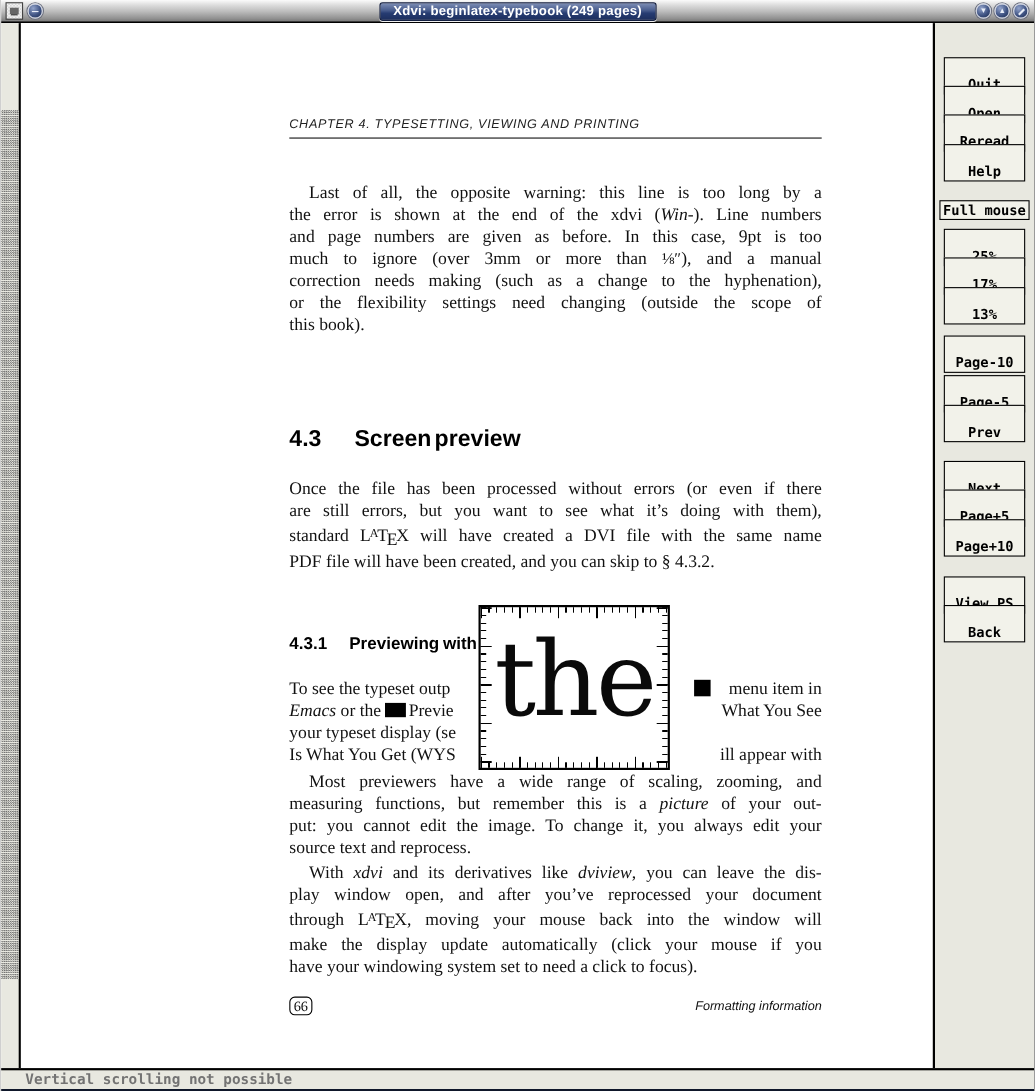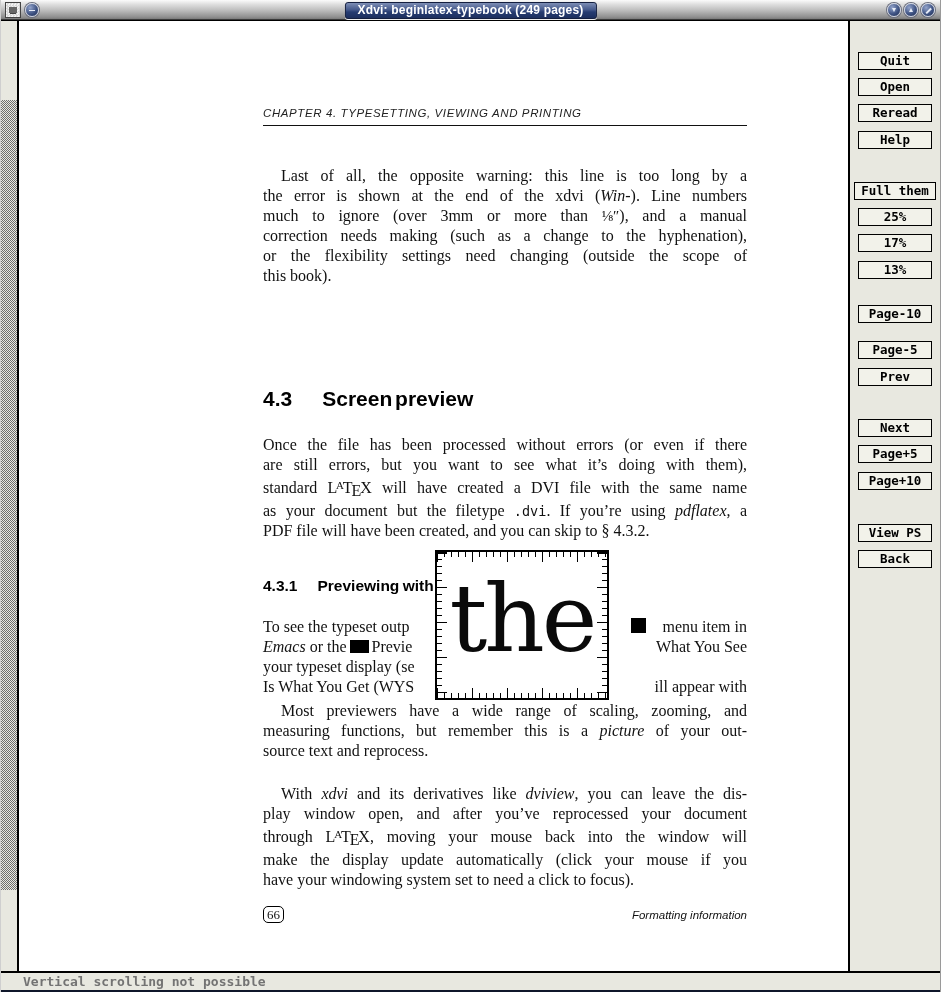--- a/index.html
+++ b/index.html
@@ -91,21 +91,21 @@
   .tick-right { top:0; bottom:0; right:0; width:10px; background:
     repeating-linear-gradient(180deg,#000 0 1px,transparent 1px 7px) top right/5px 100% no-repeat,
     repeating-linear-gradient(180deg,#000 0 1.5px,transparent 1.5px 35px) top right/10px 100% no-repeat; }
   .mag-cursor { position:absolute; left:612px; top:597px; width:15px; height:15px; background:#000; z-index:6; }
 
   
   .panel { width:92px; border-left:2px solid #000; background:#e8e8e0; position:relative; }
   .panel .btn { position:absolute; left:50%; transform:translateX(-50%); min-width:74px; height:18px;
     background:#f2f2ea; border:1.5px solid #000; color:#000;
     font-family:"DejaVu Sans Mono", monospace; font-weight:bold; font-size:12.5px;
-    line-height:15px; text-align:center; padding:0 5px; white-space:nowrap; cursor:pointer; }
+    line-height:15px; text-align:center; padding:16px 5px; white-space:nowrap; cursor:pointer; }
   .panel .btn.wide { min-width:82px; padding:0 2px; }
 
   
   .statusbar { position:absolute; left:0; right:0; bottom:0; height:21px;
     background:#e8e8e0; border-top:2px solid #000; border-bottom:2px solid #0f172a;
     font-family:"DejaVu Sans Mono", monospace; font-weight:bold; font-size:13px;
     color:#737373; line-height:17px; padding-left:22px; }
 </style>
 </head>
 <body>
@@ -135,35 +135,35 @@
       <div class="seg-checker"></div>
     </div>
 
     <div class="page">
 
       <div class="running-header">CHAPTER 4.  TYPESETTING, VIEWING AND PRINTING</div>
 
       <div class="para indent-first" style="top:145px;">
           <div class="line"><span>Last of all, the opposite warning: this line is too long by a</span></div>
           <div class="line"><span>the error is shown at the end of the xdvi (</span><span class="it">Win-</span><span>). Line numbers</span></div>
+          <div class="line"><span>and page numbers are given as before. In this case, 9pt is too</span></div>
           <div class="line"><span>much to ignore (over 3mm or more than </span><span class="frac">⅛″</span><span>), and a manual</span></div>
           <div class="line"><span>correction needs making (such as a change to the hyphenation),</span></div>
           <div class="line"><span>or the flexibility settings need changing (outside the scope of</span></div>
           <div class="line"><span>this book).</span></div>
         </div>
 
       <div class="sec-h1" style="top: 366px;">
         <span class="num">4.3</span><span>Screen preview</span>
       </div>
 
       <div class="para" style="top:414px;">
           <div class="line"><span>Once the file has been processed without errors (or even if there</span></div>
           <div class="line"><span>are still errors, but you want to see what it’s doing with them),</span></div>
           <div class="line"><span>standard </span><span>L</span><span class="lx-a">A</span><span>T</span><span class="lx-e">E</span><span>X</span><span> will have created a DVI file with the same name</span></div>
-          <div class="line"><span>as your document but the filetype </span><span class="tt">.dvi</span><span>. If you’re using </span><span class="it">pdflatex</span><span>, a</span></div>
           <div class="line"><span>PDF file will have been created, and you can skip to § 4.3.2.</span></div>
         </div>
 
       <div class="sec-h2" style="top: 556px;">
         <span class="num">4.3.1</span><span>Previewing with xdvi</span>
       </div>
 
       <div class="para" style="top:596px;">
           <div class="line-split">
             <span><span>To see the typeset outp</span></span>
@@ -179,20 +179,21 @@
           </div>
           <div class="line-split">
             <span><span>Is What You Get (WYS</span></span>
             <span><span>ill appear with</span></span>
           </div>
         </div>
 
       <div class="para indent-first" style="top:680px;">
           <div class="line"><span>Most previewers have a wide range of scaling, zooming, and</span></div>
           <div class="line"><span>measuring functions, but remember this is a </span><span class="it">picture</span><span> of your out-</span></div>
+          <div class="line"><span>put: you cannot edit the image. To change it, you always edit your</span></div>
           <div class="line"><span>source text and reprocess.</span></div>
         </div>
 
       <div class="para indent-first" style="top:763px;">
           <div class="line"><span>With </span><span class="it">xdvi</span><span> and its derivatives like </span><span class="it">dviview</span><span>, you can leave the dis-</span></div>
           <div class="line"><span>play window open, and after you’ve reprocessed your document</span></div>
           <div class="line"><span>through </span><span>L</span><span class="lx-a">A</span><span>T</span><span class="lx-e">E</span><span>X</span><span>, moving your mouse back into the window will</span></div>
           <div class="line"><span>make the display update automatically (click your mouse if you</span></div>
           <div class="line"><span>have your windowing system set to need a click to focus).</span></div>
         </div>
@@ -211,21 +212,21 @@
       </div>
       <div class="mag-cursor"></div>
 
     </div>
 
     <div class="panel">
         <div class="btn" style="top: 31px;">Quit</div>
         <div class="btn" style="top: 57px;">Open</div>
         <div class="btn" style="top: 83px;">Reread</div>
         <div class="btn" style="top: 110px;">Help</div>
-        <div class="btn wide" style="top: 161px;">Full them</div>
+        <div class="btn wide" style="top: 161px;">Full mouse</div>
         <div class="btn" style="top: 187px;">25%</div>
         <div class="btn" style="top: 213px;">17%</div>
         <div class="btn" style="top: 240px;">13%</div>
         <div class="btn" style="top: 284px;">Page-10</div>
         <div class="btn" style="top: 320px;">Page-5</div>
         <div class="btn" style="top: 347px;">Prev</div>
         <div class="btn" style="top: 398px;">Next</div>
         <div class="btn" style="top: 424px;">Page+5</div>
         <div class="btn" style="top: 451px;">Page+10</div>
         <div class="btn" style="top: 503px;">View PS</div>

